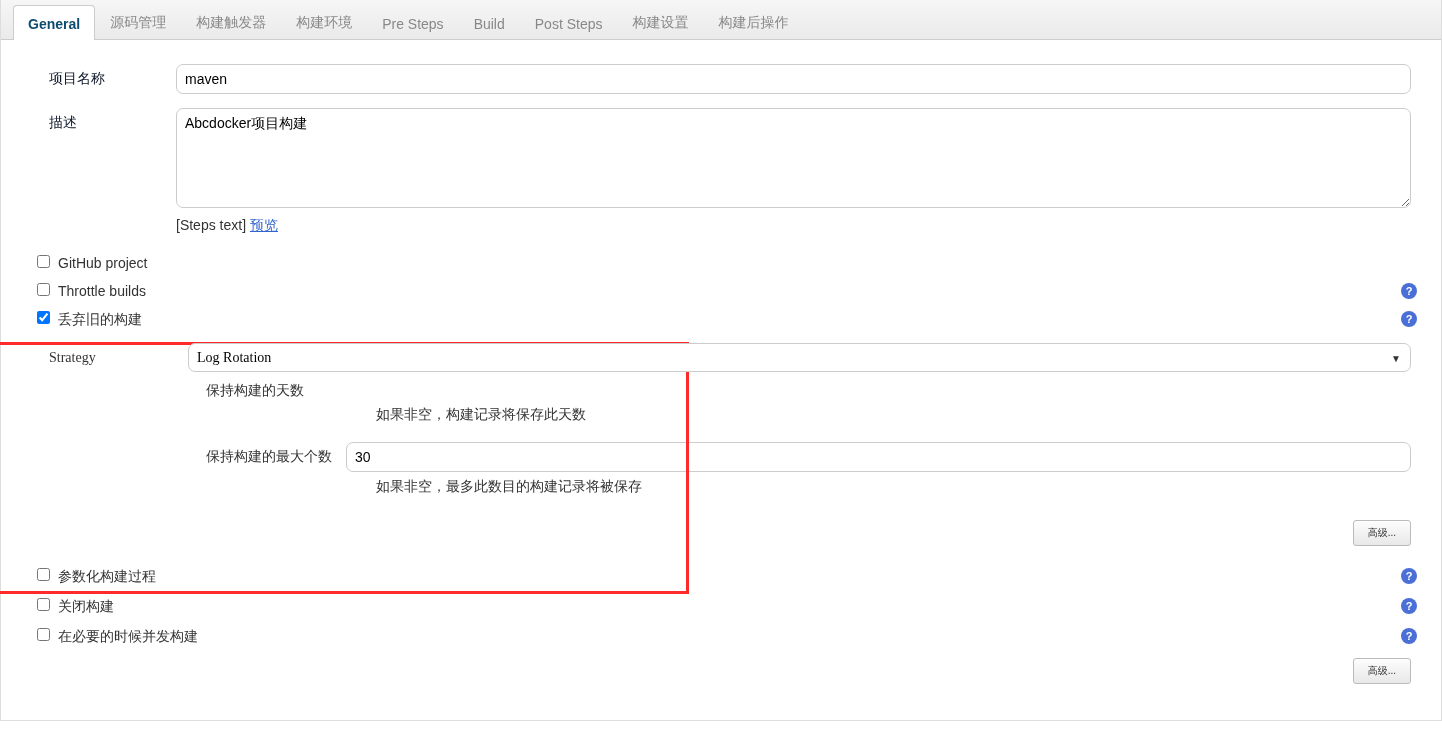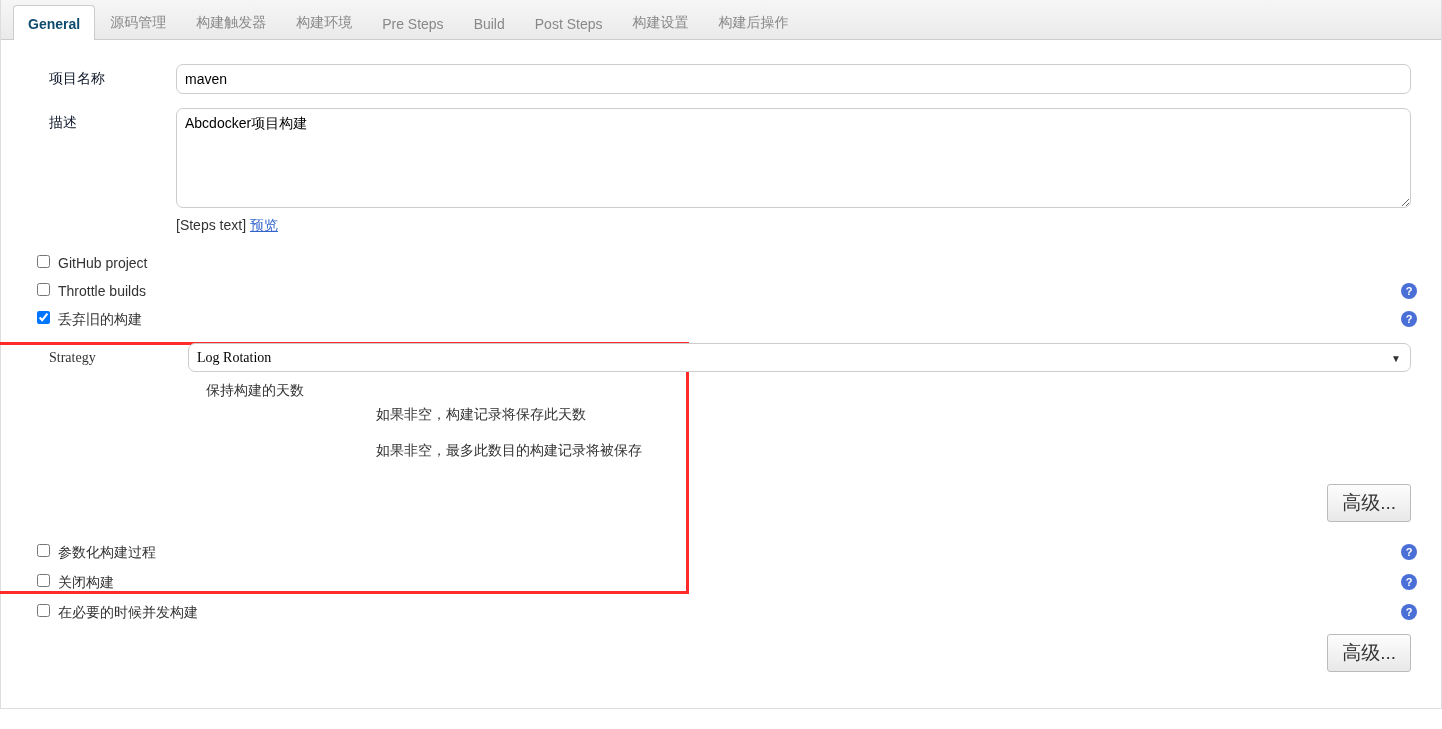--- a/index.html
+++ b/index.html
@@ -147,21 +147,21 @@
     display: flex;
     justify-content: flex-end;
     padding: 6px 0;
   }
   .advanced-btn {
     background: linear-gradient(#fdfdfd,#e8e8e8);
     border: 1px solid #bbb;
     border-radius: 3px;
     padding: 5px 14px;
     cursor: pointer;
-    font-size: 19px;
+    font-size: 10px;
     color: #333;
   }
   .redbox {
     border: 3px solid #ff2a2a;
     position: absolute;
     pointer-events: none;
   }
   .section {
     position: relative;
   }
@@ -232,20 +232,26 @@
           <span class="select-arrow">▼</span>
         </div>
       </div>
 
       <div class="sub-settings">
         <div class="sub-row">
           <div class="sub-label">保持构建的天数</div>
         </div>
         <div class="sub-hint">如果非空，构建记录将保存此天数</div>
 
+        <div class="sub-row">
+          <div class="sub-label">保持构建的最大个数</div>
+          <div class="sub-field">
+            <input type="text" class="full" value="30" style="">
+          </div>
+        </div>
         <div class="sub-hint">如果非空，最多此数目的构建记录将被保存</div>
       </div>
 
       <div class="advanced-row">
         <button class="advanced-btn">高级...</button>
       </div>
     </div>
 
     <div class="spacer"></div>
 

